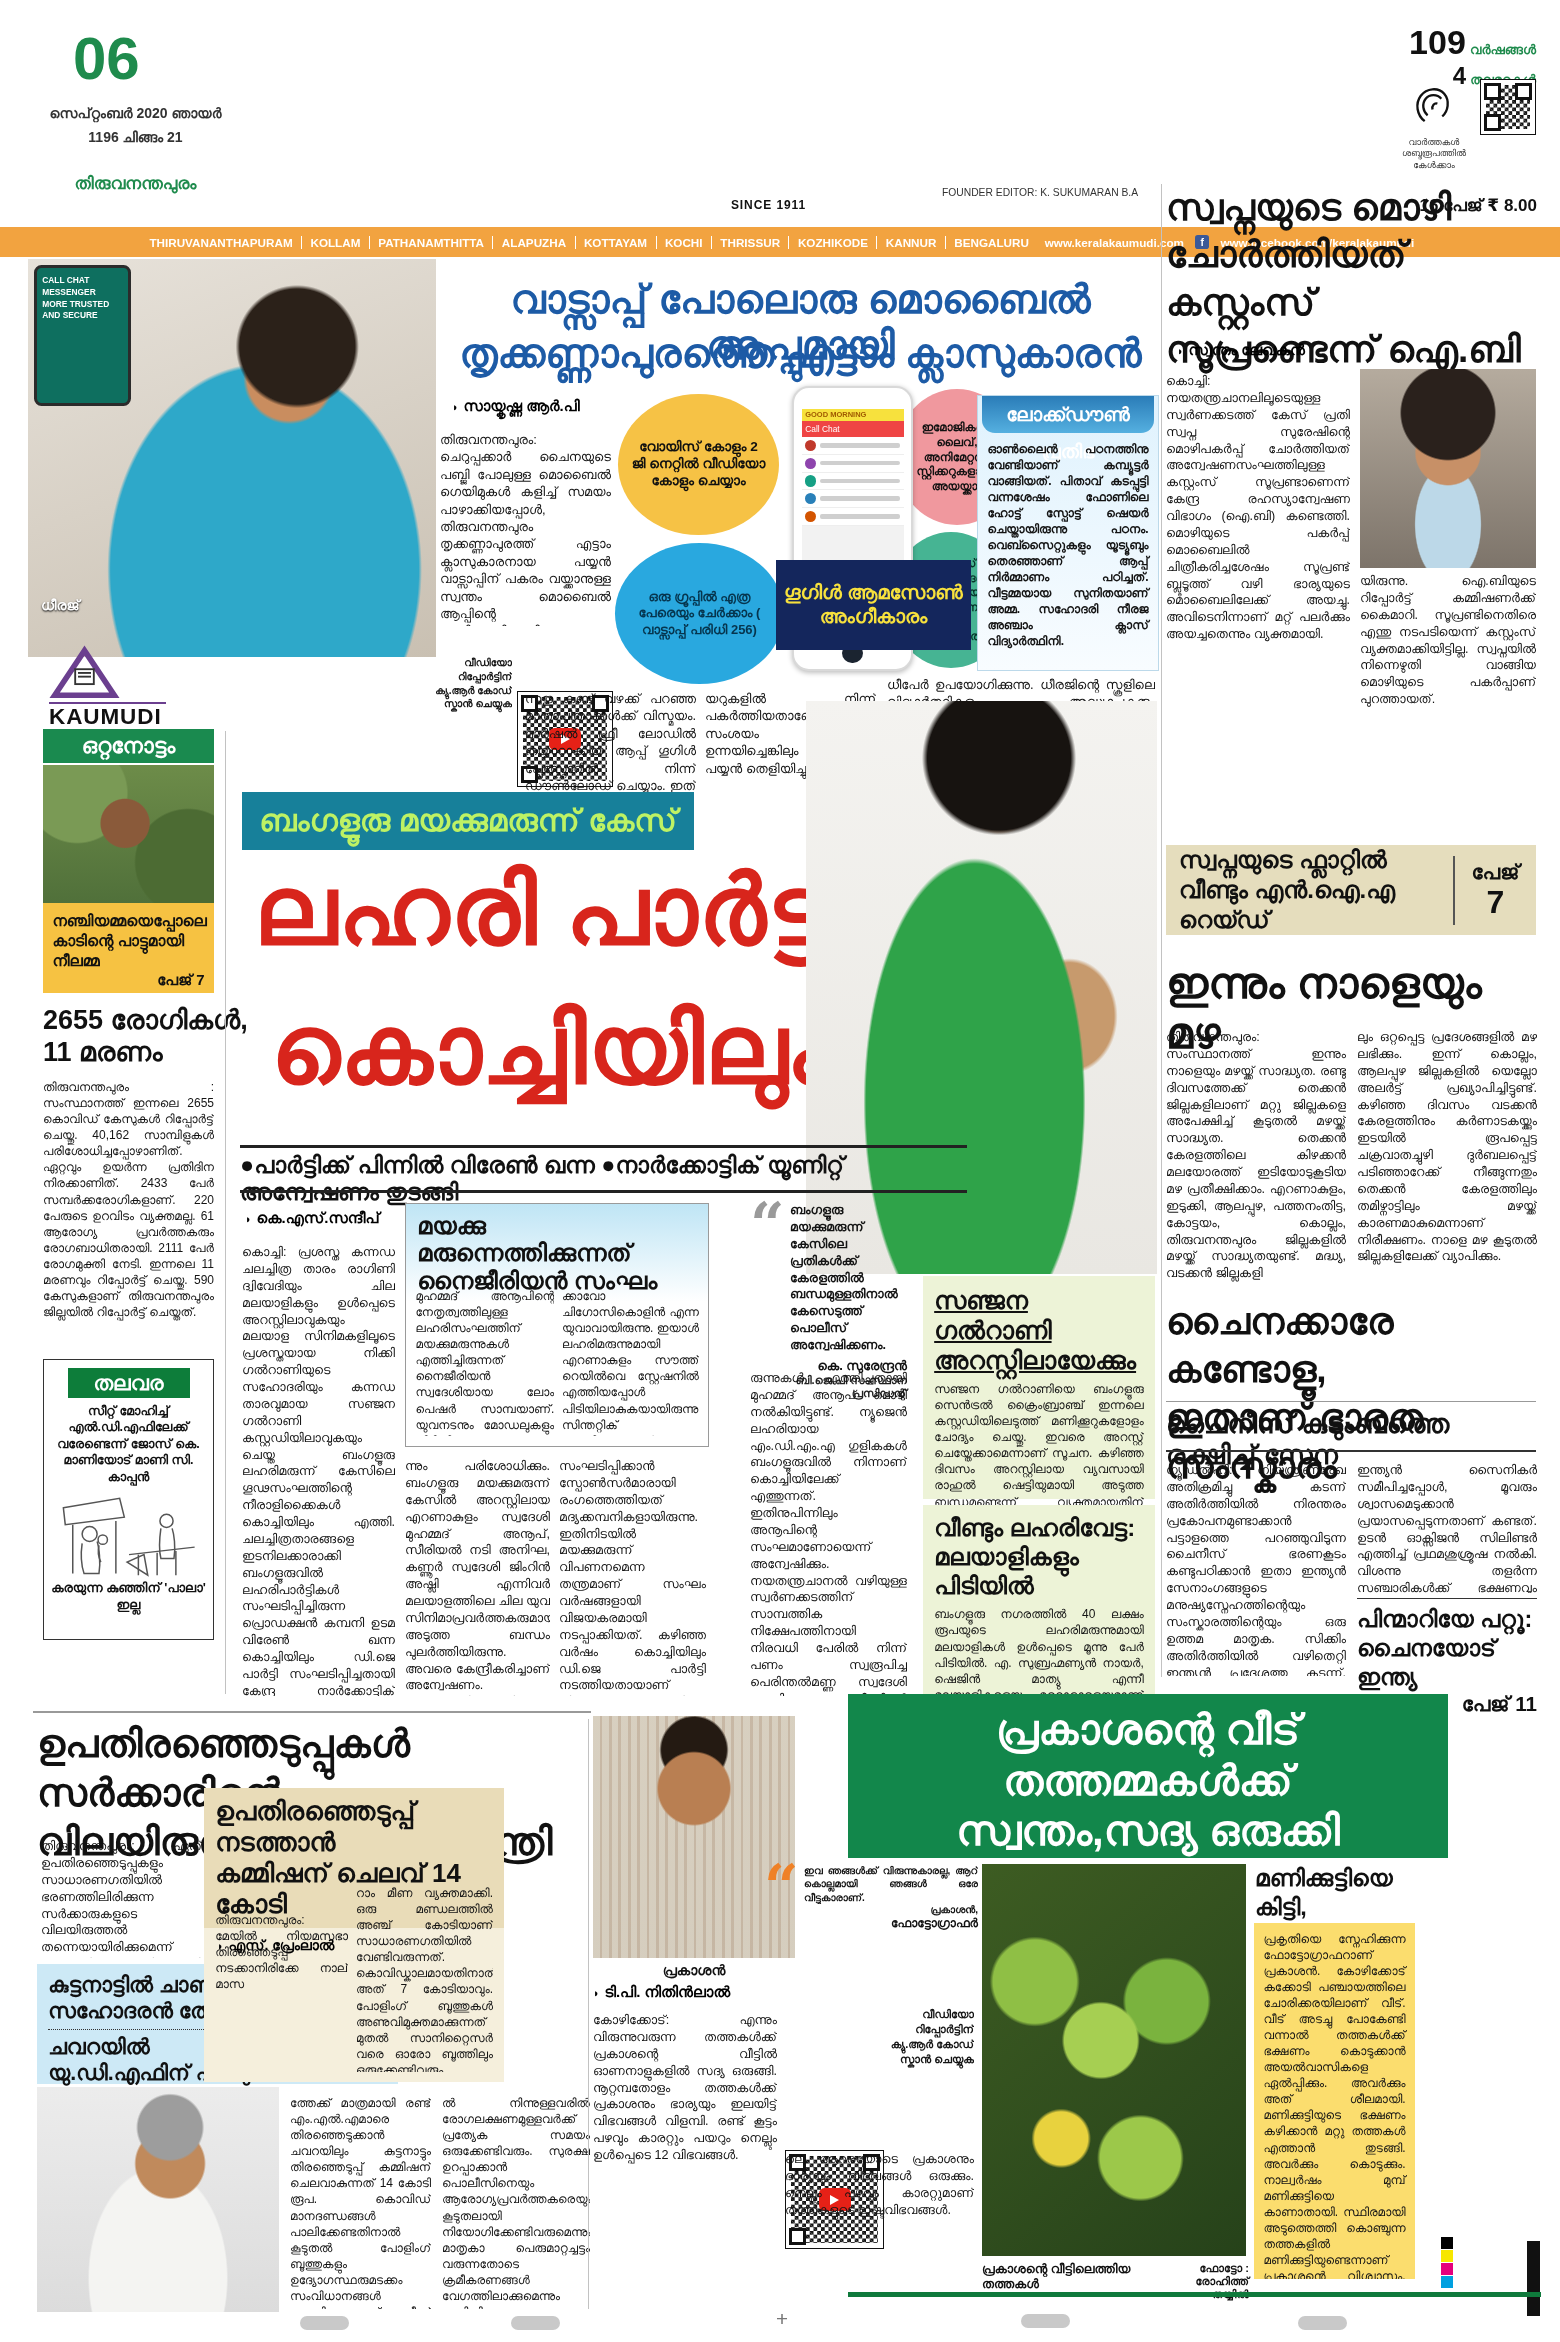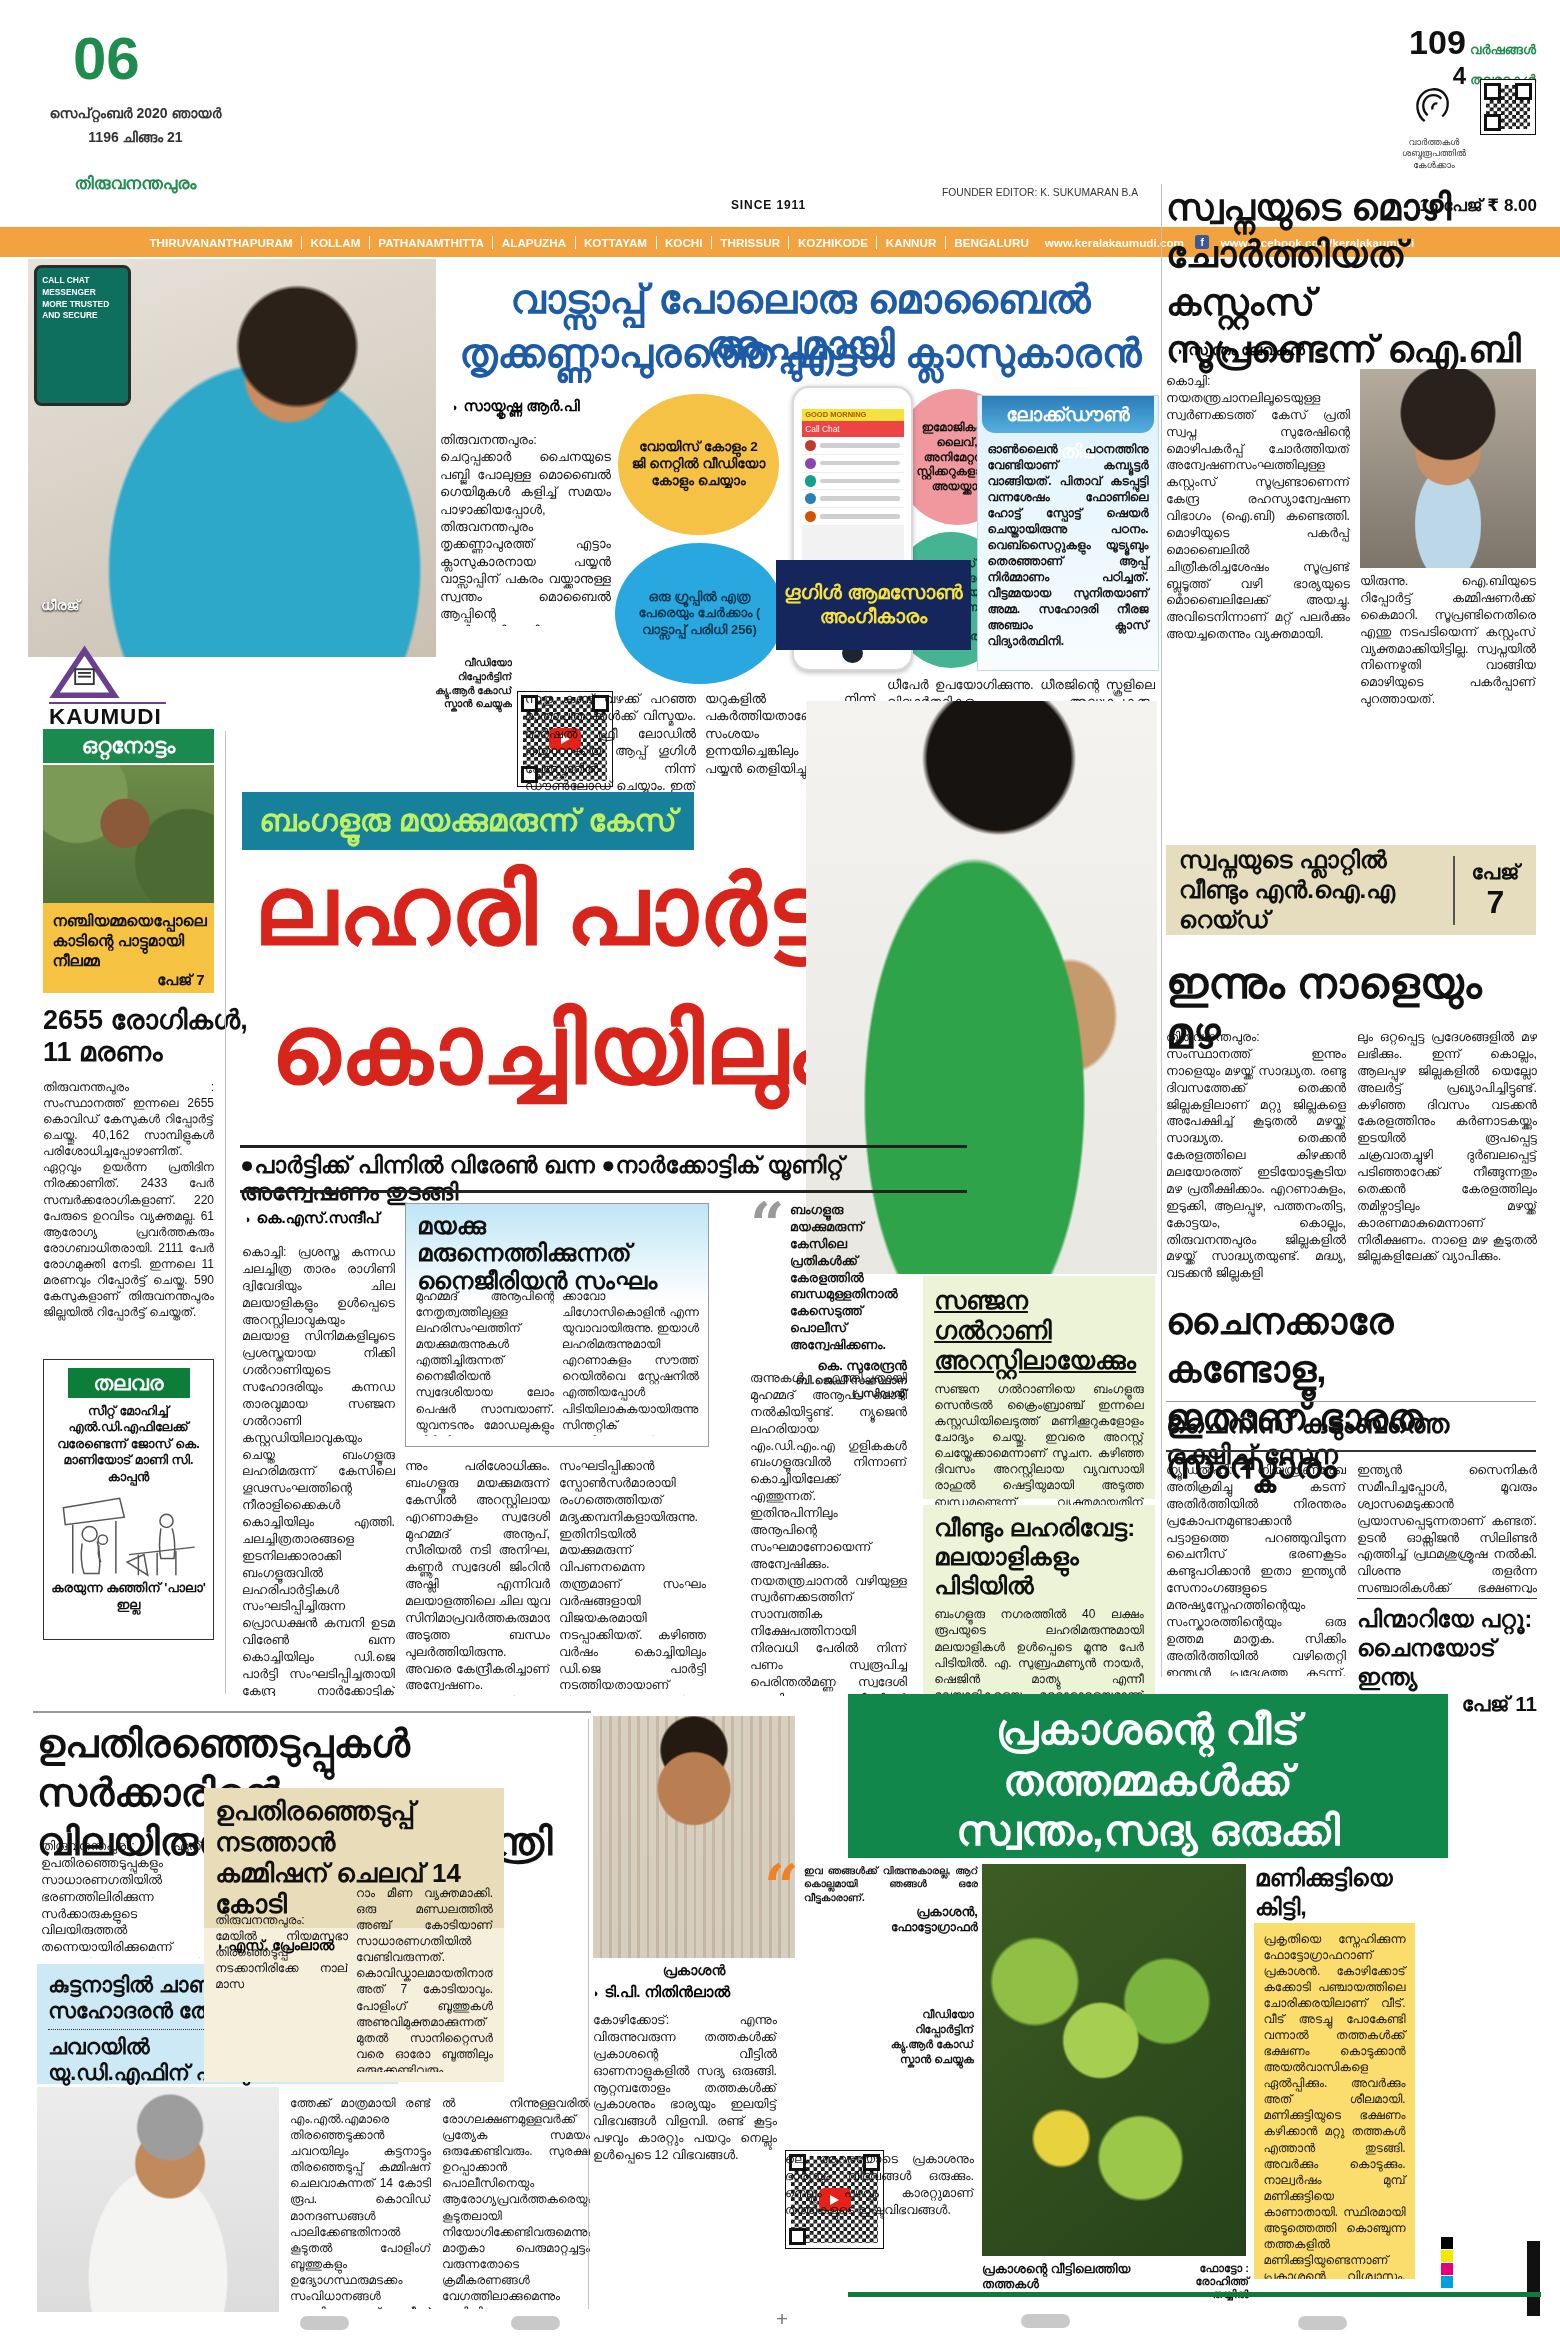--- a/index.html
+++ b/index.html
@@ -393,21 +393,21 @@
   <div class="green-big abs" style="left:848px;top:1694px;width:600px;height:164px;">
     <div style="font-size:42px;margin-top:11.2px;">പ്രകാശന്റെ വീട് തത്തമ്മകൾക്ക്</div>
     <div style="font-size:42px;">സ്വന്തം,സദ്യ ഒരുക്കി സൽകാരം</div>
   </div>
   <div id="photo-prakashan" class="abs photo" style="left:593px;top:1716px;width:202px;height:242px;"></div>
   <div class="abs cap ctr" style="left:593px;top:1962px;width:202px;font-size:14px;">പ്രകാശൻ</div>
 
   <div class="abs" style="left:764px;top:1864px;width:214px;height:111px;">
     <span class="qmark orange">“</span>
     <div class="ml b" style="font-size:10px;">ഇവ ഞങ്ങൾക്ക് വിരുന്നുകാരല്ല, ആറ് കൊല്ലമായി ഞങ്ങൾ ഒരേ വീട്ടുകാരാണ്.</div>
-    <div class="b" style="font-size:13px;text-align:right;">പ്രകാശൻ,</div>
+    <div class="b" style="font-size:10px;text-align:right;">പ്രകാശൻ,</div>
     <div class="b" style="font-size:12px;text-align:right;">ഫോട്ടോഗ്രാഫർ</div>
   </div>
 
   <div class="abs byline" style="left:593px;top:1983px;"><span class="mk">◗</span><span>ടി.പി. നിതിൻലാൽ</span></div>
   <div class="abs ml t135" style="left:593px;top:2012px;width:184px;height:300px;">കോഴിക്കോട്: എന്നും വിരുന്നുവരുന്ന തത്തകൾക്ക് പ്രകാശന്റെ വീട്ടിൽ ഓണനാളുകളിൽ സദ്യ ഒരുങ്ങി. നൂറ്റമ്പതോളം തത്തകൾക്ക് പ്രകാശനും ഭാര്യയും ഇലയിട്ട് വിഭവങ്ങൾ വിളമ്പി. രണ്ട് കൂട്ടം പഴവും കാരറ്റും പയറും നെല്ലും ഉൾപ്പെടെ 12 വിഭവങ്ങൾ.</div>
 
   <div class="qr abs" style="left:785px;top:1998px;width:97px;height:97px;">
     <div class="dots"></div>
     <div class="c tl"></div>
       <div class="c tr"></div>

